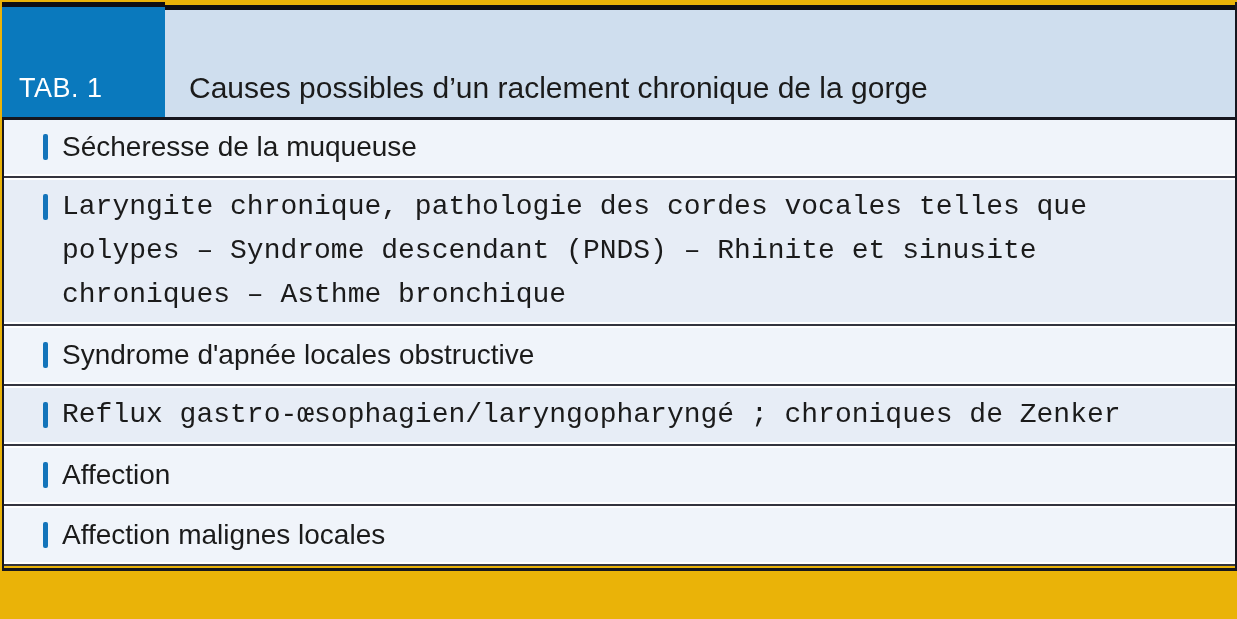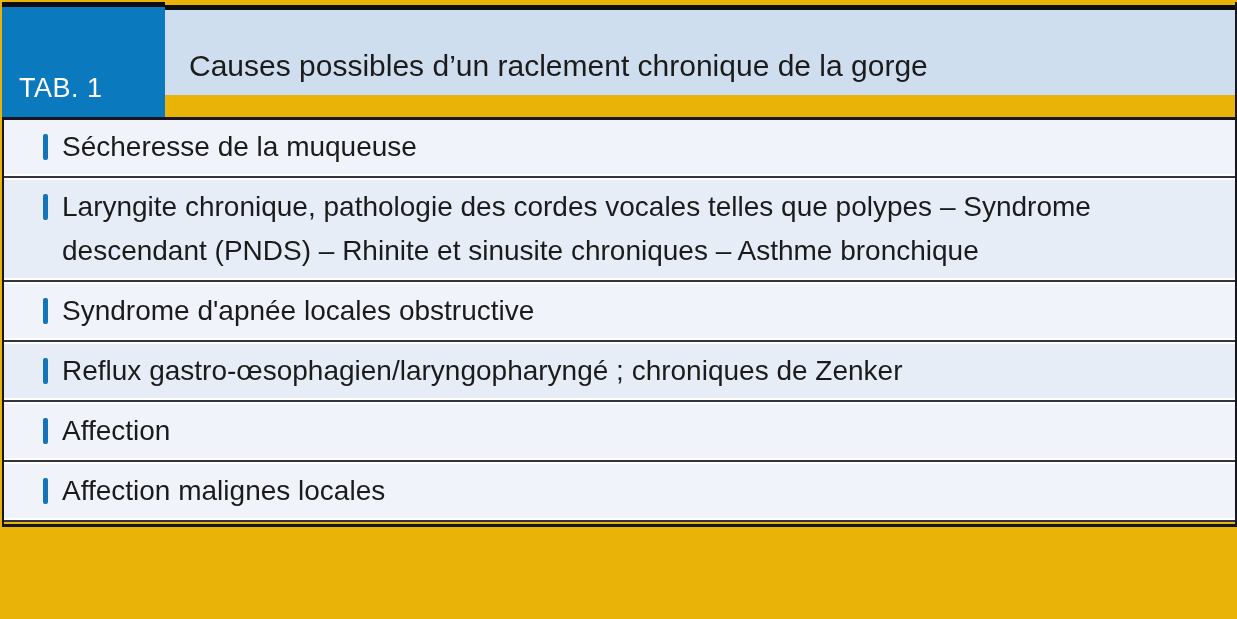--- a/index.html
+++ b/index.html
@@ -41,21 +41,21 @@
     margin-left: -2px; 
   }
   .tab-box .tab-label {
     color: #ffffff;
     font-size: 27px;
     letter-spacing: 0.5px;
   }
   .title-band {
     flex: 1 1 auto;
     margin-top: 3px;
-    height: 90px;
+    height: 112px;
     box-sizing: border-box;
     border-top: 5px solid #0e0e12;
     background: var(--band-blue);
     display: flex;
     align-items: flex-end;
     padding: 0 10px 12px 24px;
   }
   .title-band .title-text {
     color: #1b1b1b;
     font-size: 30px;
@@ -72,20 +72,21 @@
   .row {
     position: relative;
     padding: 5px 24px 5px 58px;
     font-size: 28px;
     line-height: 44px;
     color: #1b1b1b;
     background: var(--row-light);
   }
   .row.shaded {
     background: var(--row-shaded);
+    font-family: Liberation Mono, monospace;
   }
   .row .marker {
     position: absolute;
     left: 39px;
     top: 14px;
     width: 5px;
     height: 26px;
     border-radius: 2px;
     background: var(--marker-blue);
   }

